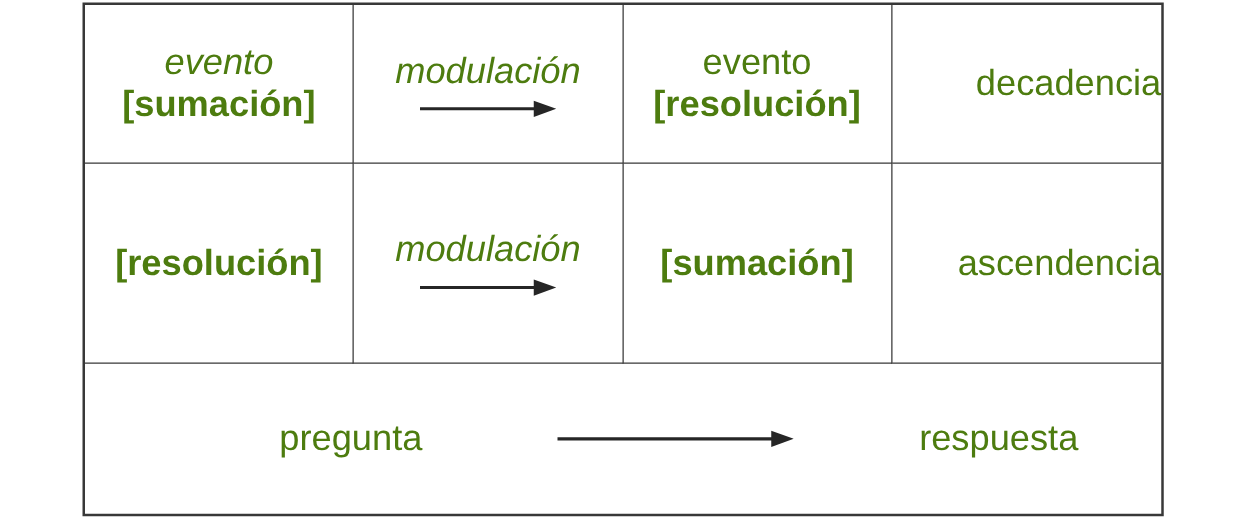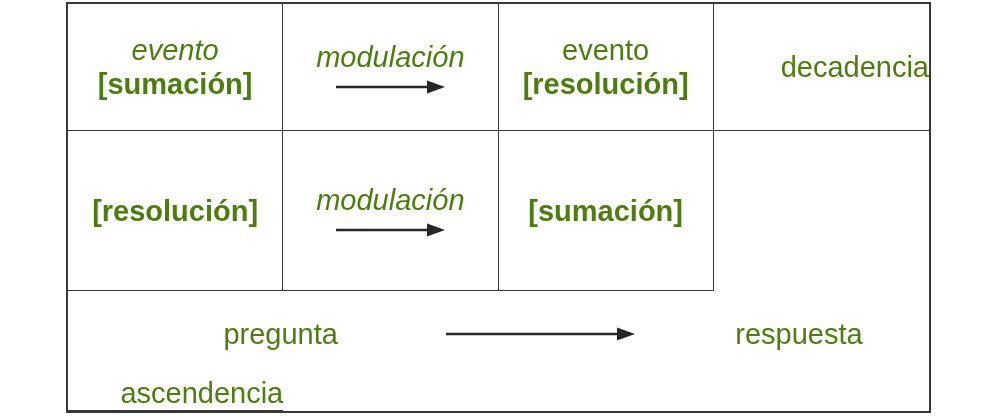--- a/index.html
+++ b/index.html
@@ -107,29 +107,29 @@
           <line x1="1" y1="8" x2="93" y2="8" stroke="#262626" stroke-width="2.4"></line>
           <polygon points="92,1.5 110,8 92,14.5" fill="#262626"></polygon>
         </svg>
       </span>
     </div>
 
     <div class="cell">
       <span class="bracket">[sumación]</span>
     </div>
 
+    <div class="cell last-col">
+      <span class="term">ascendencia</span>
+    </div>
+
     <div class="cell footer-cell">
       <span class="footer-item footer-question">pregunta</span>
       <span class="footer-item footer-arrow">
         <svg width="190" height="16" viewBox="0 0 190 16">
           <line x1="1" y1="8" x2="173" y2="8" stroke="#262626" stroke-width="2.6"></line>
           <polygon points="172,1.5 190,8 172,14.5" fill="#262626"></polygon>
         </svg>
       </span>
       <span class="footer-item footer-answer">respuesta</span>
     </div>
 
-    <div class="cell last-col">
-      <span class="term">ascendencia</span>
-    </div>
-
   </div>
 </div>
 
 </body></html>

